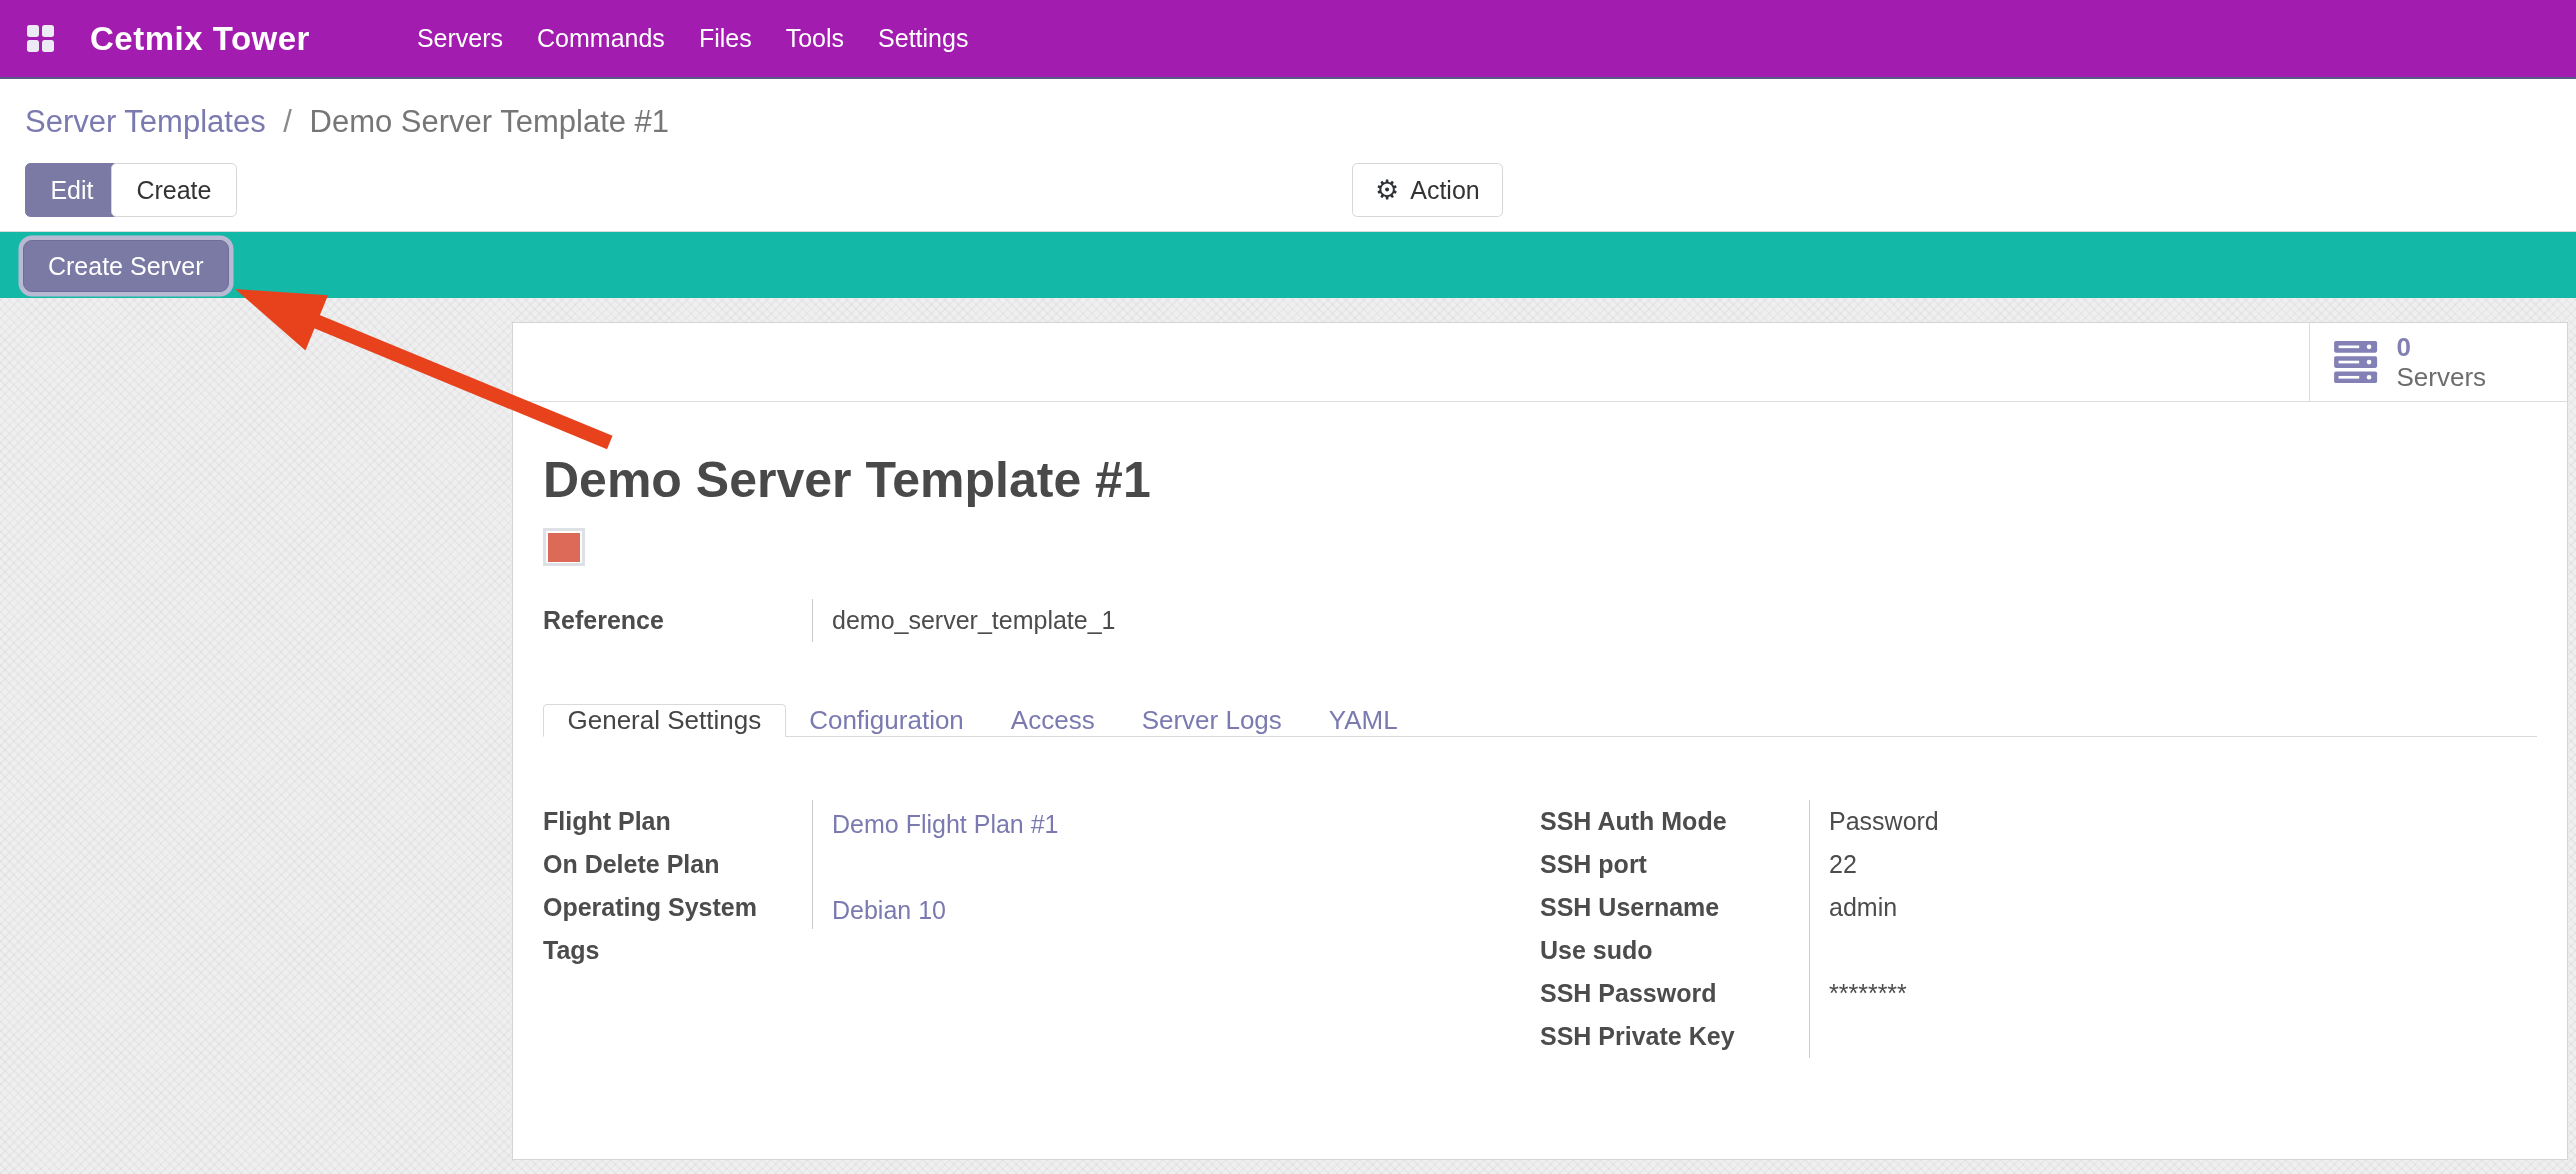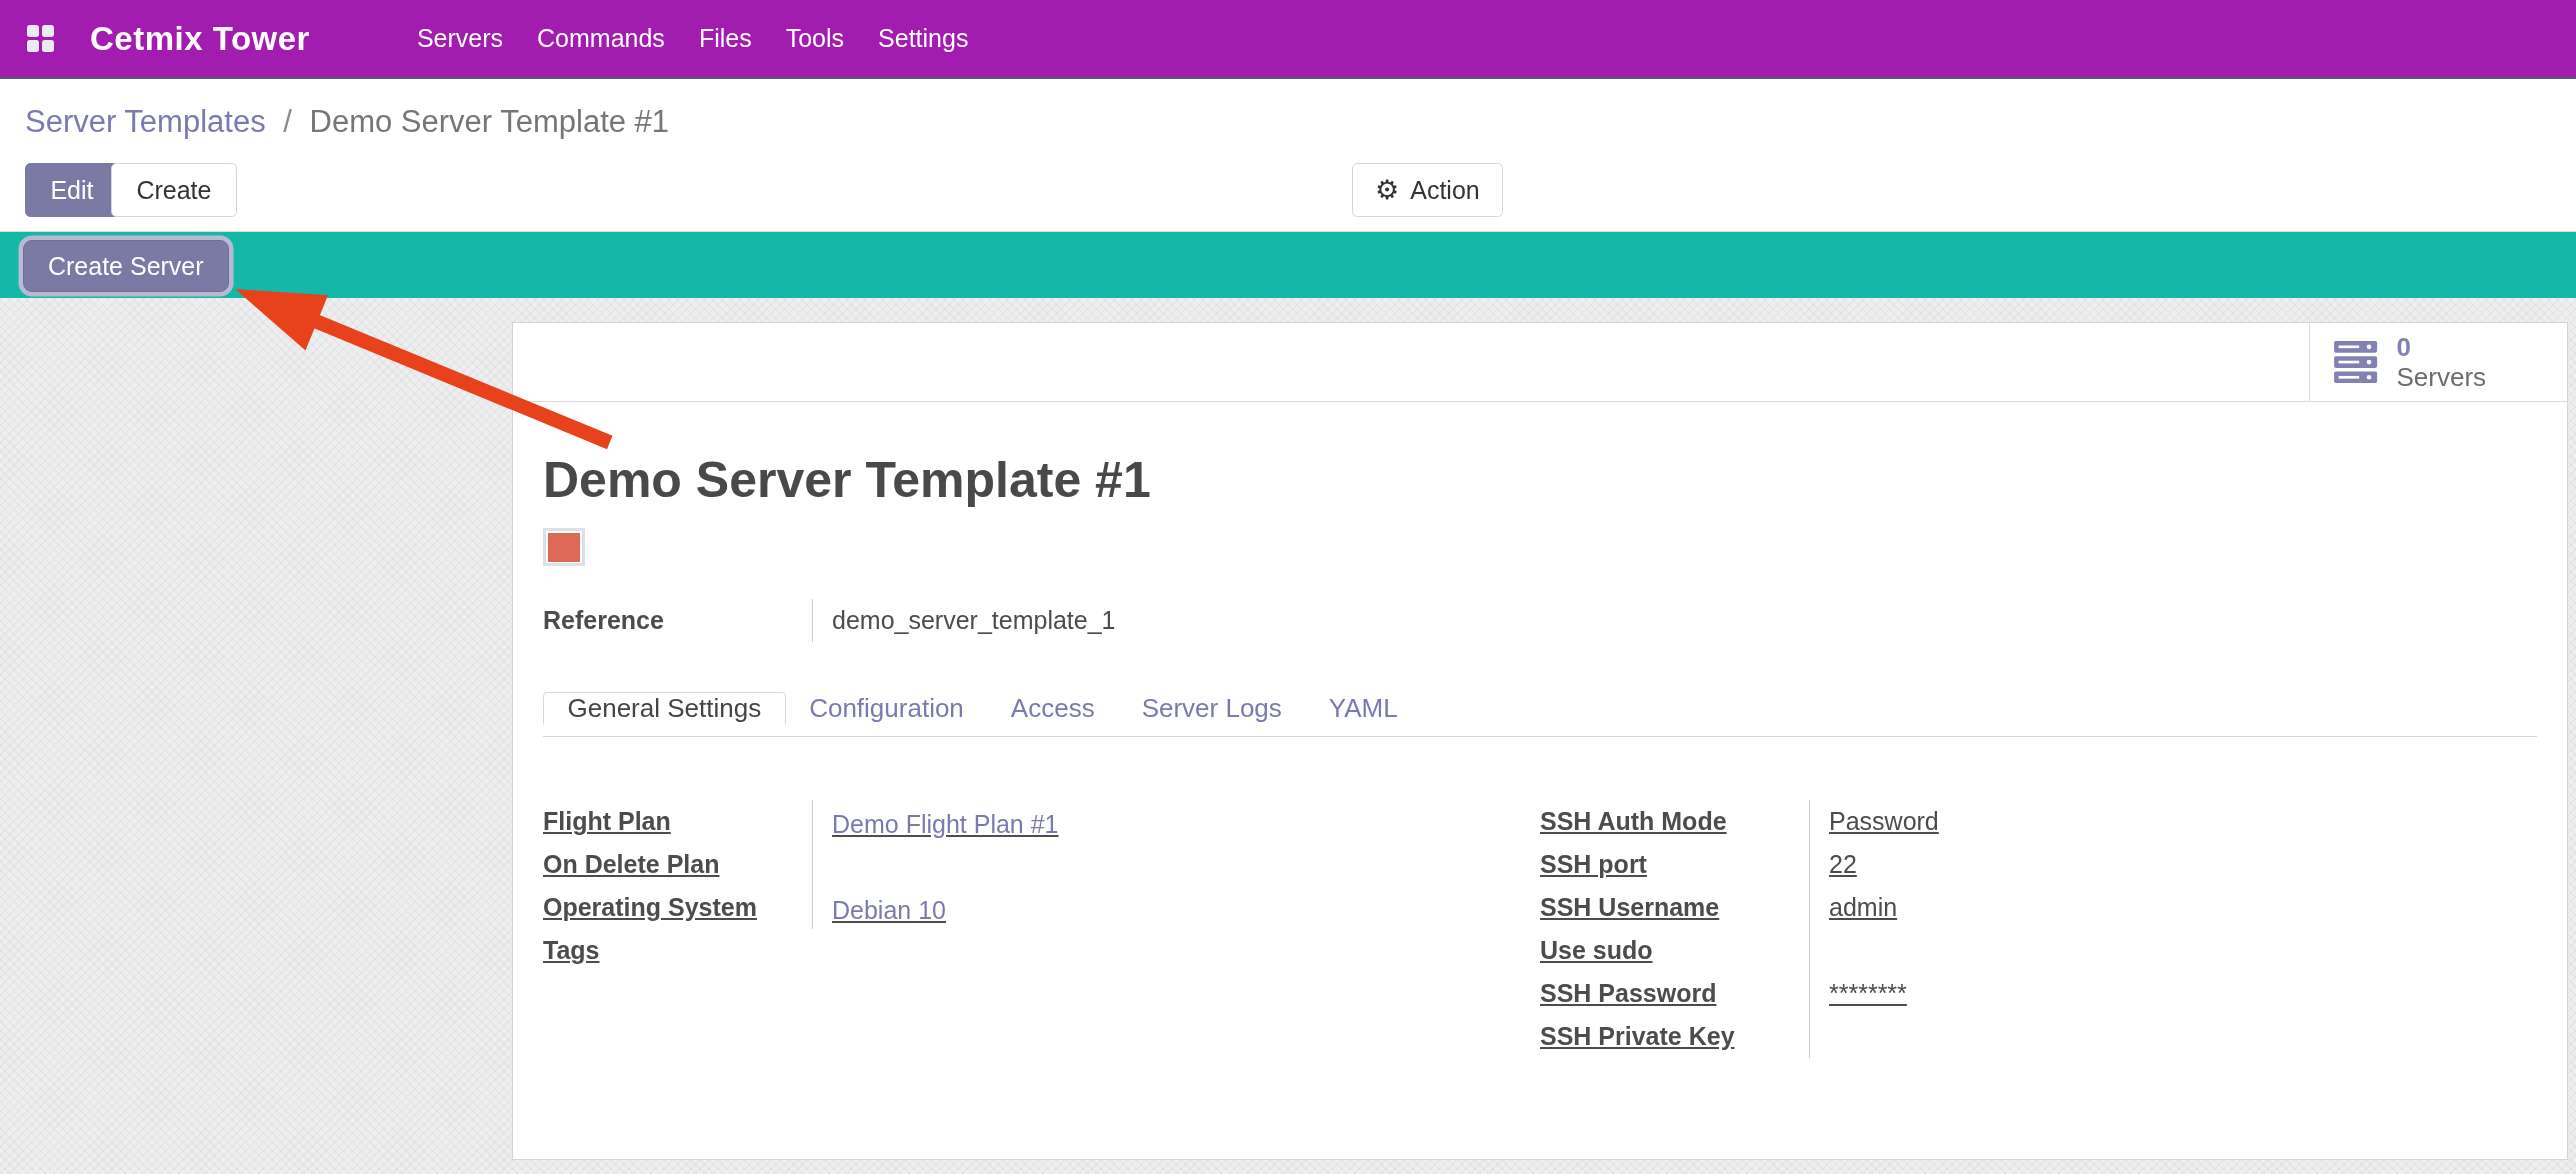--- a/index.html
+++ b/index.html
@@ -73,31 +73,31 @@
 
   .sheet { padding: 0 30px; }
   .record-title { margin-top: 51px; font-size: 50px; font-weight: bold; color: #494949; line-height: 1.1; }
   .swatch { margin-top: 20px; width: 42px; height: 38px; border: 3.6px solid #dde0e4; background: #ffffff; padding: 1.8px; }
   .swatch-fill { width: 100%; height: 100%; background: #dd6a58; }
 
   .ref-row { margin-top: 33px; display: flex; align-items: stretch; height: 43px; }
   .f-label { width: 269px; flex-shrink: 0; font-weight: bold; font-size: 25px; color: #4c4c4c; display: flex; align-items: center; }
   .f-value { flex: 1; border-left: 0.9px solid #cccccc; padding-left: 19px; font-size: 25px; color: #4c4c4c; display: flex; align-items: center; }
 
-  .tabs { margin-top: 38px; display: flex; border-bottom: 0.9px solid #d9d9d9; height: 57px; align-items: center; }
+  .tabs { margin-top: 38px; display: flex; border-bottom: 0.9px solid #d9d9d9; height: 57px; align-items: flex-end; }
   .tab { padding: 0 23.5px; display: flex; align-items: center; font-size: 26px; color: #7b7ab0; cursor: pointer; }
   .tab.active {
     border: 0.9px solid #d9d9d9; border-bottom: 0.9px solid #ffffff;
     margin-bottom: -0.9px; background: #ffffff; color: #454545;
     border-radius: 4.5px 4.5px 0 0;
   }
 
   .fields { display: flex; margin-top: 63px; }
   .field-group { width: 998px; }
-  .f-row { display: flex; align-items: stretch; min-height: 43px; text-decoration: underline; }
+  .f-row { display: flex; align-items: stretch; min-height: 43px; }
   .link-value { color: #7b7ab0; cursor: pointer; margin-top: 6px; }
   .tag-pill {
     background: #e8ca4f; color: #ffffff; font-weight: bold; font-size: 22.6px;
     border-radius: 18px; padding: 5.4px 16.3px; line-height: 1; display: inline-block;
   }
 
   
   .arrow-overlay { position: absolute; top: 0; left: 0; width: 2576px; height: 1174px; pointer-events: none; z-index: 50; }
 </style>
 </head>

